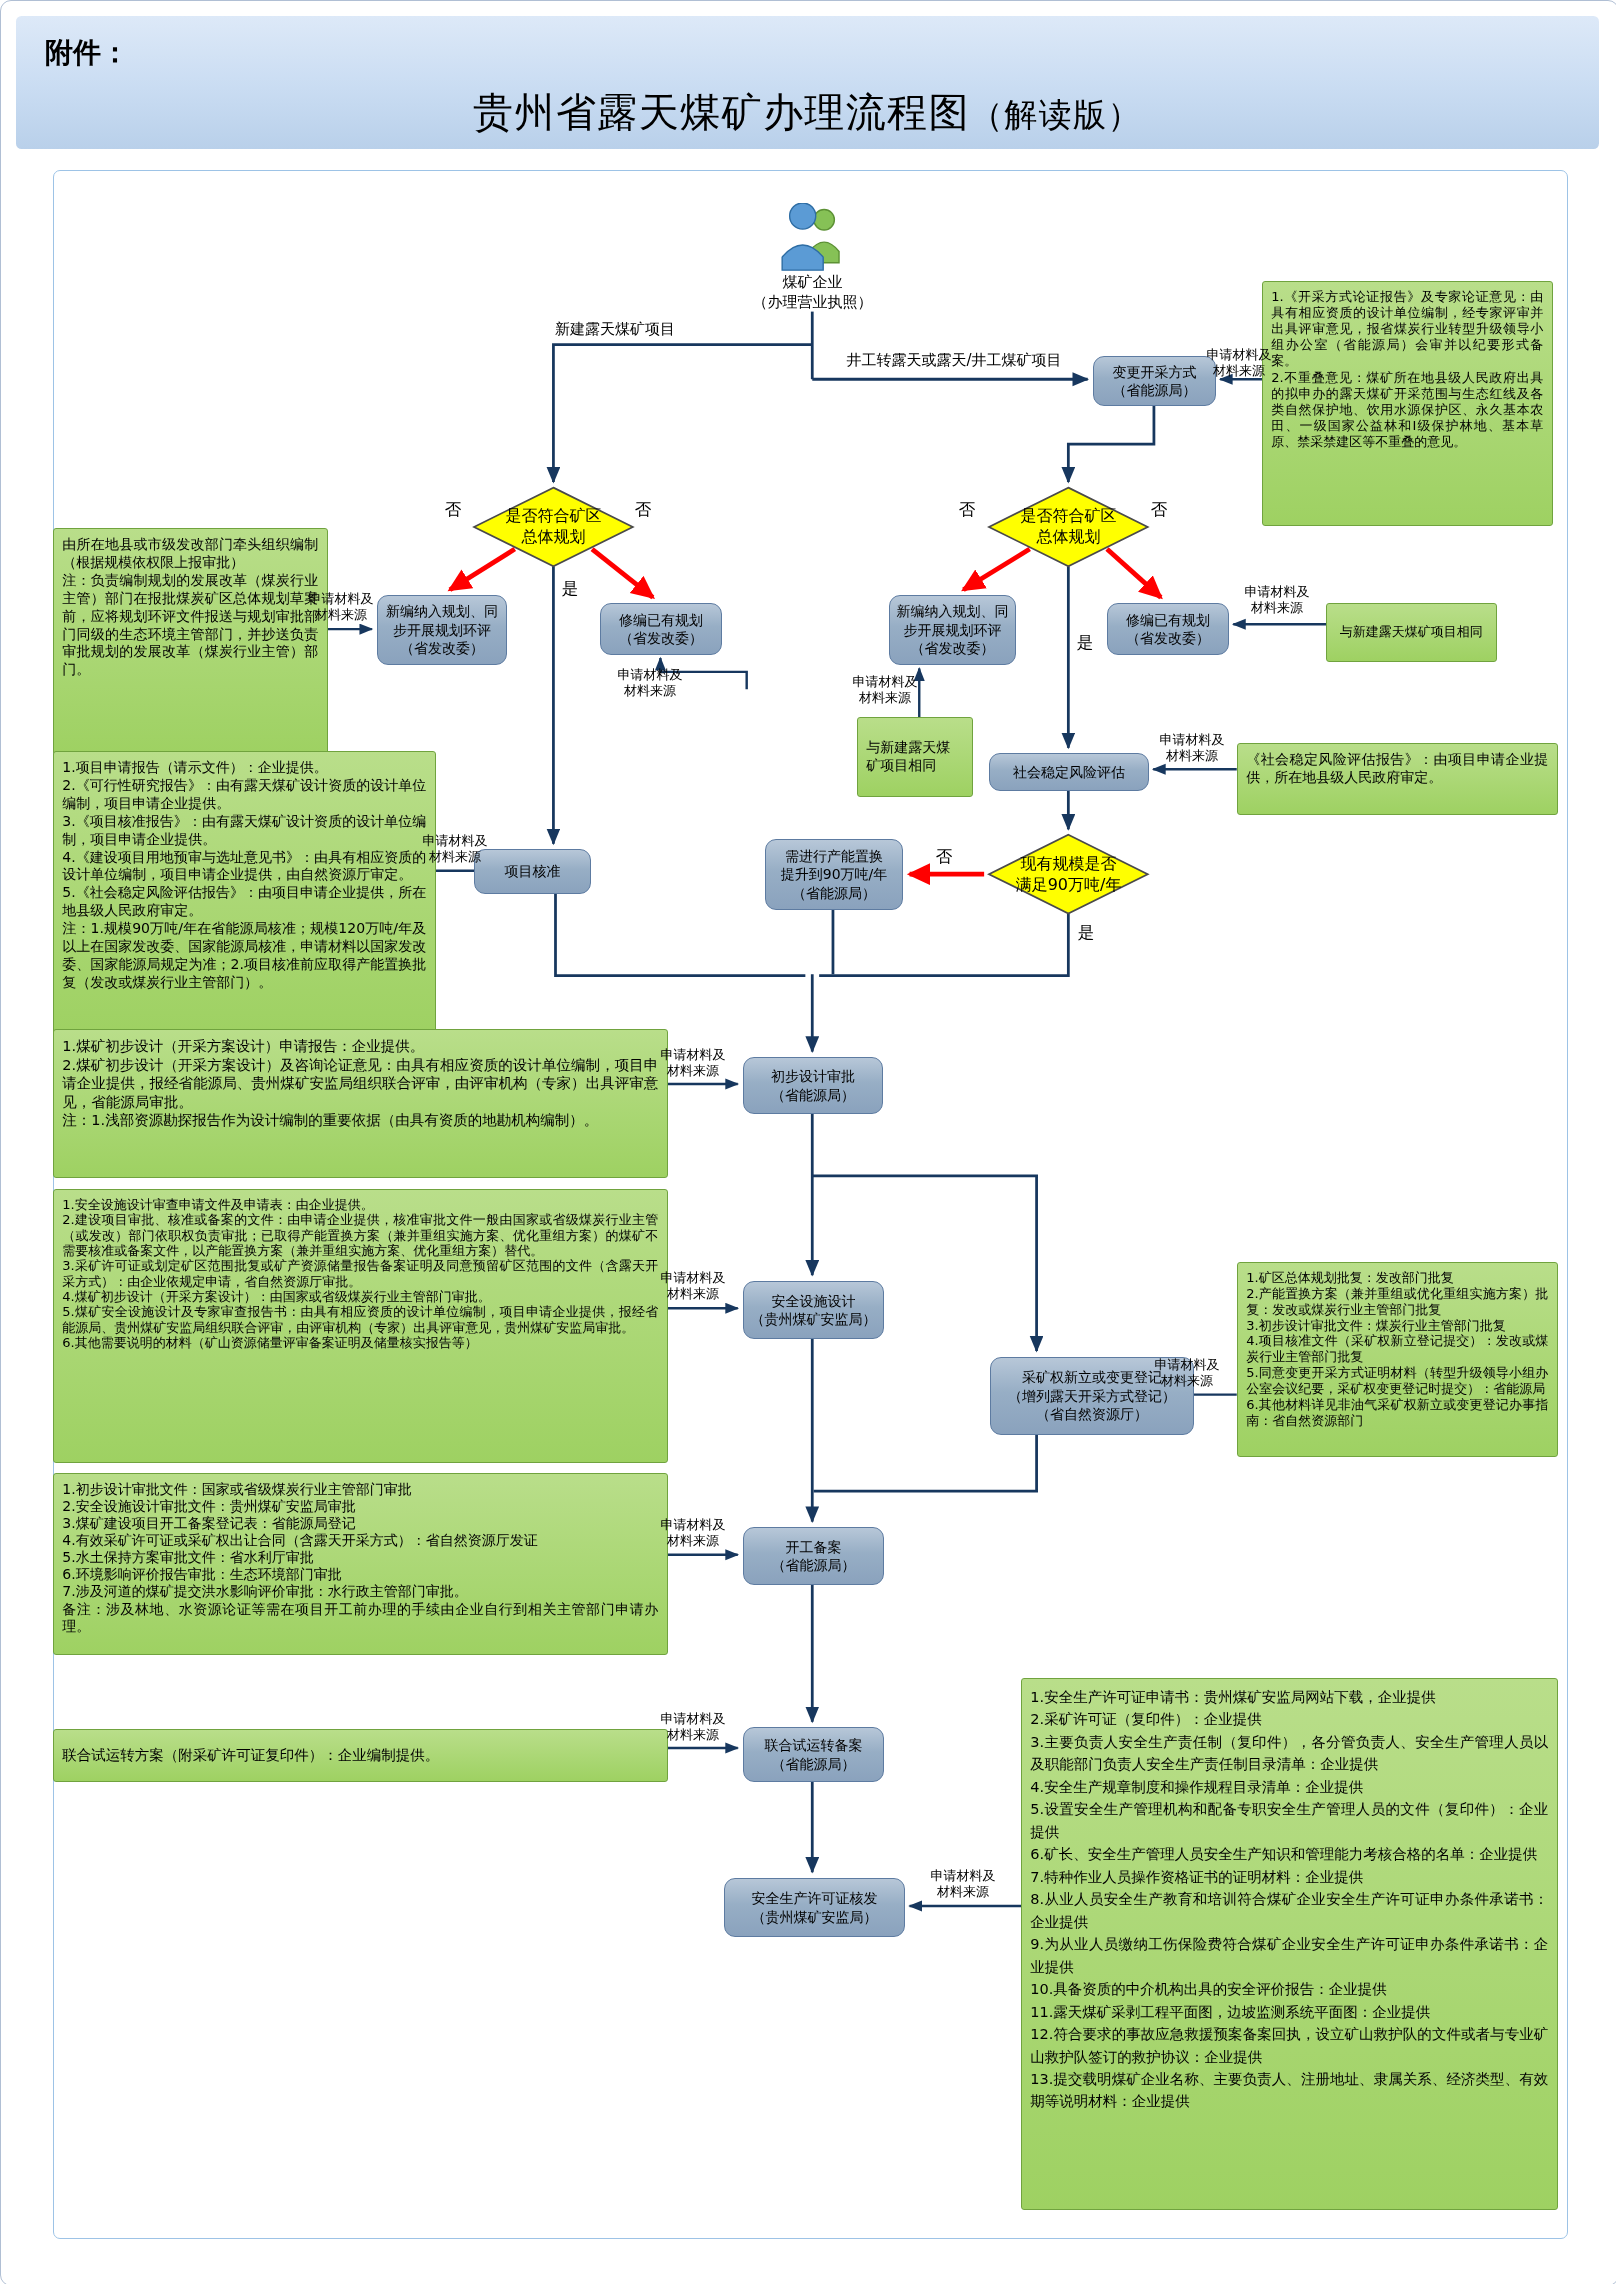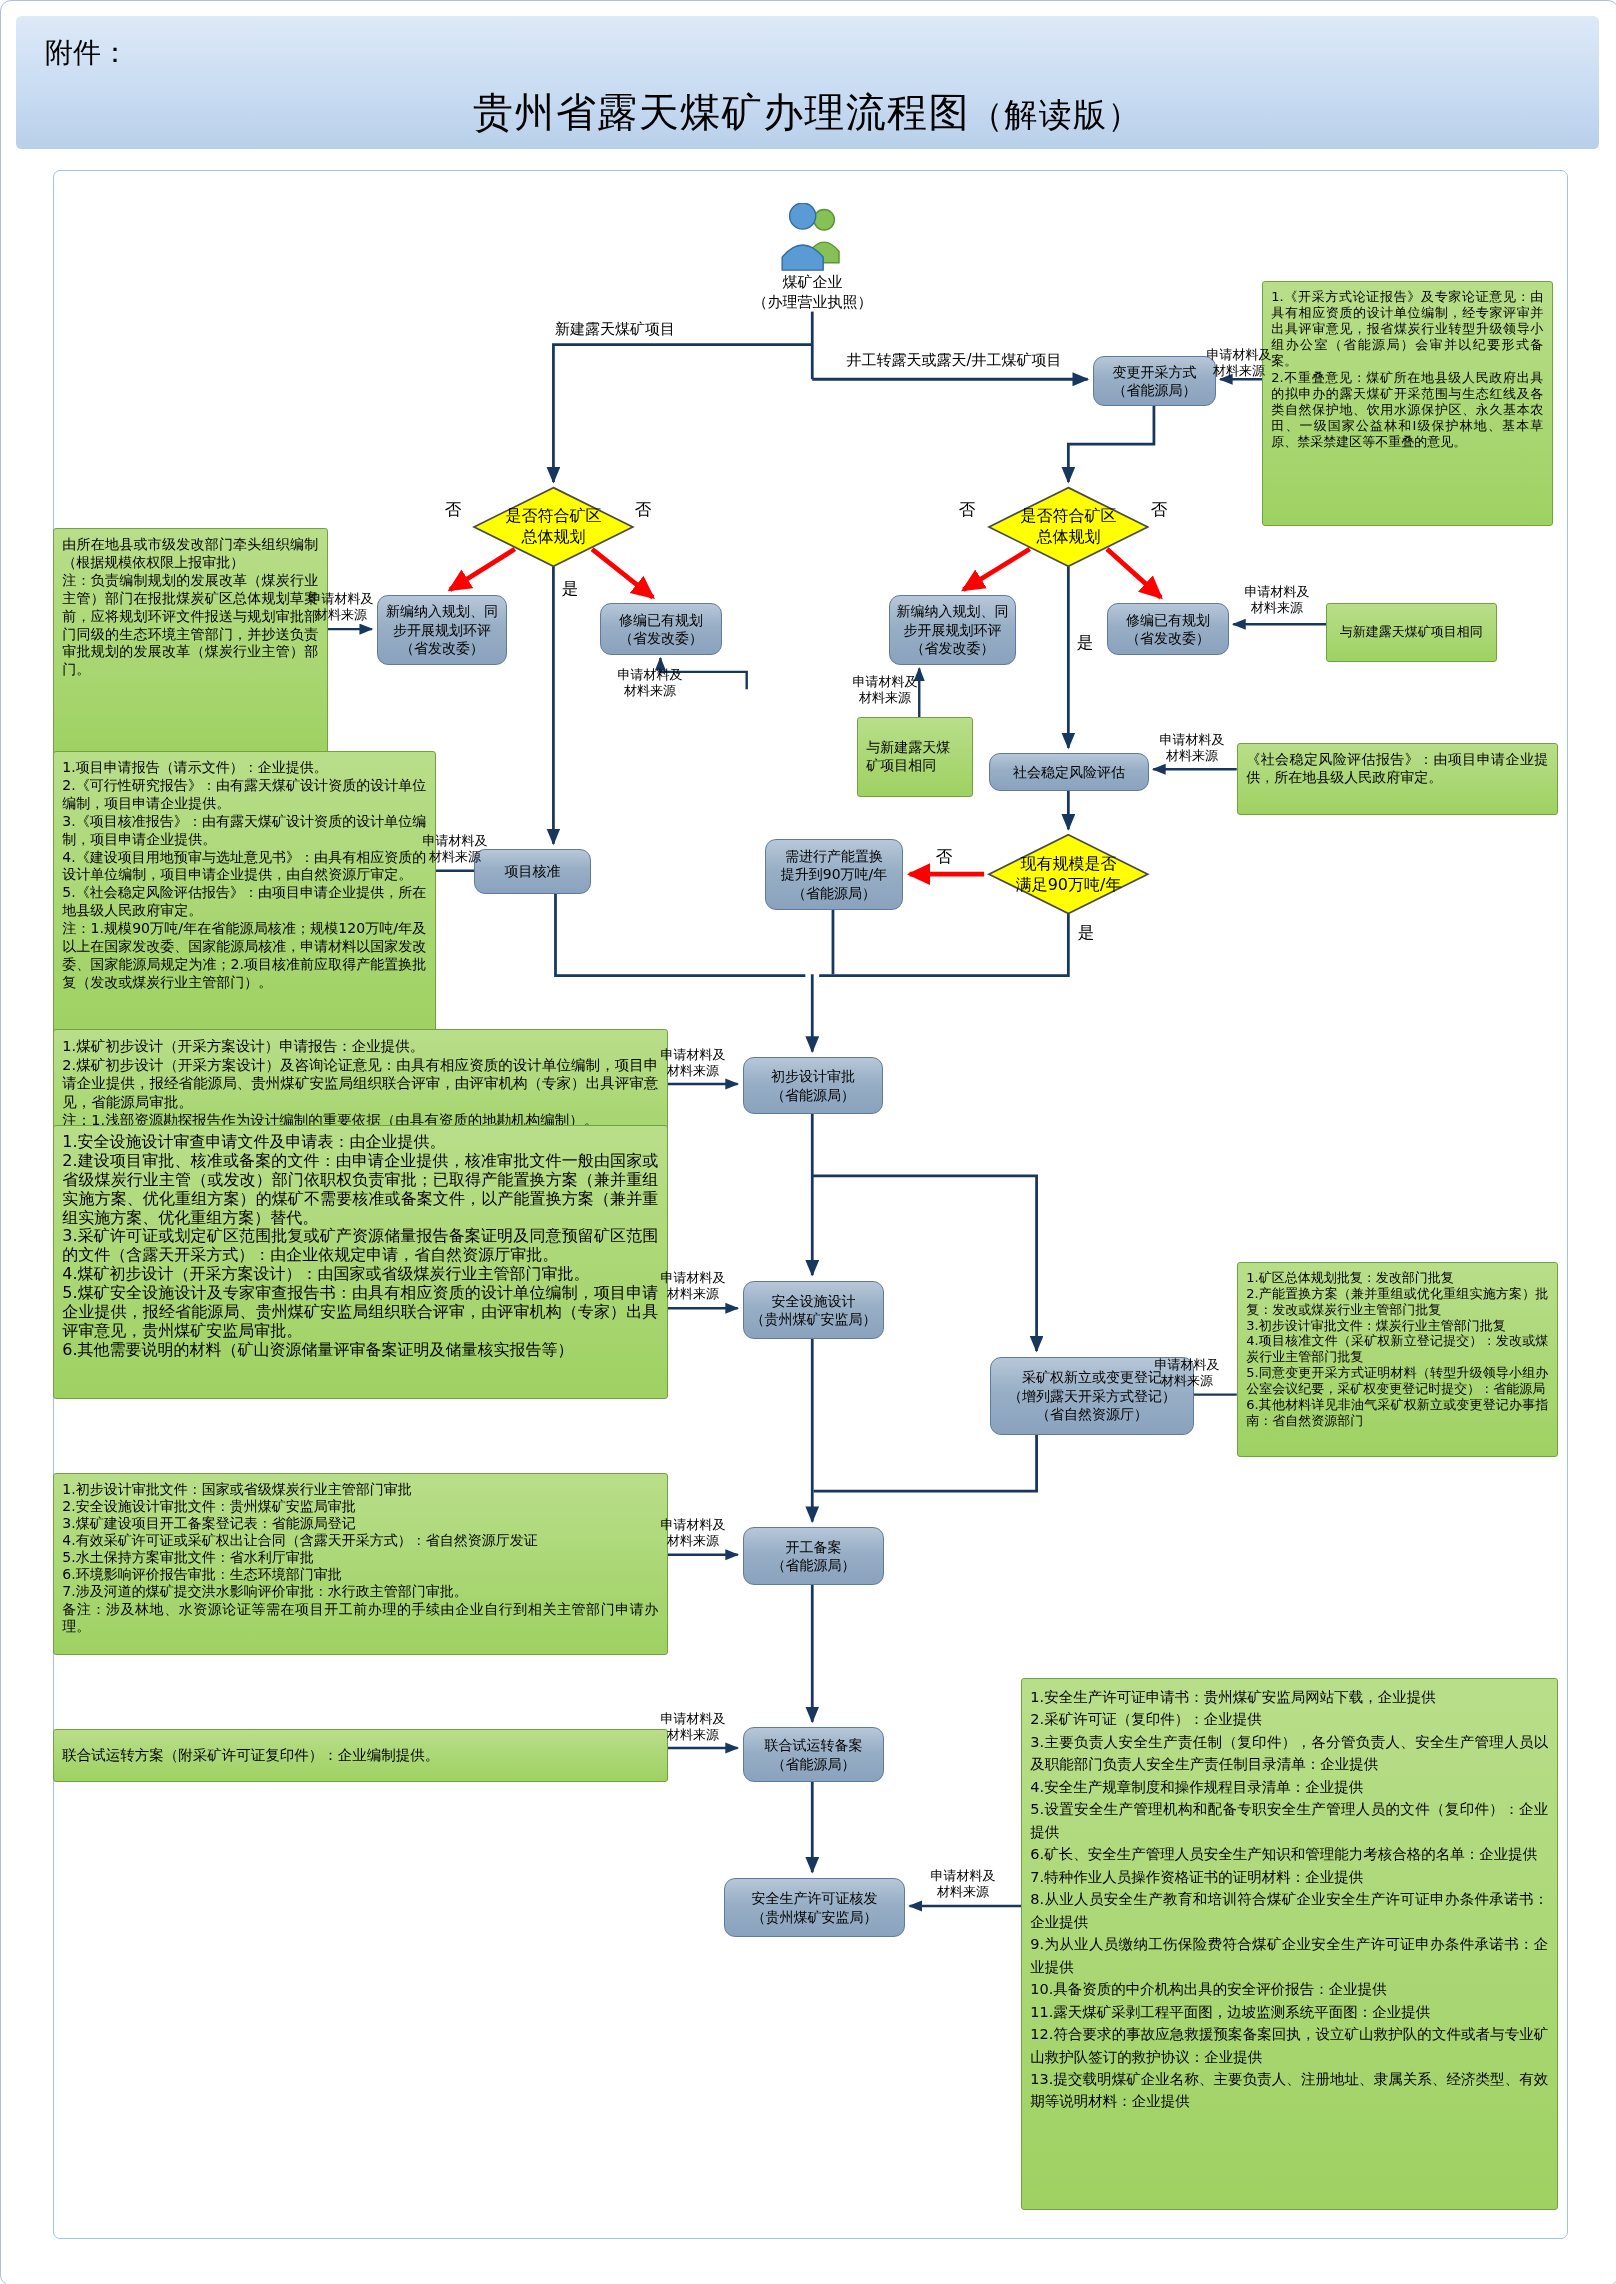--- a/index.html
+++ b/index.html
@@ -1,20 +1,20 @@
 <!DOCTYPE html>
 <html style="font-size:11px"><head>
 <meta charset="utf-8">
 <style>
   html,body{margin:0;padding:0}
   body{font-family:"DejaVu Sans","Liberation Sans",sans-serif;background:#ffffff;color:#000}
   #page{position:relative;width:1617px;height:2284px;background:#fff;border:1.4px solid #b0bfd4;border-radius:11px;overflow:hidden}
   .titlebar{position:absolute;left:15px;top:15px;width:1583px;height:133px;border-radius:5.5px;
     background:linear-gradient(180deg,#dde9f8 0%,#c9dcf2 55%,#b9d0ea 100%)}
-  .attachment{position:absolute;left:29px;top:18px;font-size:28px;font-weight:normal}
+  .attachment{position:absolute;left:29px;top:18px;font-size:28px;font-weight:bold}
   .main-title{position:absolute;left:0;width:100%;top:69px;text-align:center;font-size:40px;font-weight:normal;letter-spacing:1.4px}
   .main-title .suffix{font-size:33px}
   .frame{position:absolute;left:52px;top:169px;width:1513px;height:2067px;border:1.4px solid #9dc3e6;border-radius:7px}
   svg.connectors{position:absolute;left:0;top:0;width:1617px;height:2284px}
   .flow-node{position:absolute;display:flex;align-items:center;justify-content:center;text-align:center;
     white-space:pre-line;background:linear-gradient(180deg,#b7c7d8 0%,#97aec5 45%,#8aa2bd 100%);
     border:1.4px solid #5d7ba1;border-radius:11px;font-size:14px;line-height:1.32}
   .diamond-label{position:absolute;display:flex;align-items:center;justify-content:center;text-align:center;
     white-space:pre-line;font-size:16px;line-height:1.3}
   .note{position:absolute;background:linear-gradient(180deg,#b9de8a 0%,#9ed162 100%);border:1.4px solid #70a33e;
@@ -163,21 +163,21 @@
   <div class="note" style="left:1236px;top:742px;width:302px;height:56px">《社会稳定风险评估报告》：由项目申请企业提供，所在地县级人民政府审定。</div>
   <div class="note" style="left:52px;top:750px;width:364px;height:268px">1.项目申请报告（请示文件）：企业提供。
 2.《可行性研究报告》：由有露天煤矿设计资质的设计单位编制，项目申请企业提供。
 3.《项目核准报告》：由有露天煤矿设计资质的设计单位编制，项目申请企业提供。
 4.《建设项目用地预审与选址意见书》：由具有相应资质的设计单位编制，项目申请企业提供，由自然资源厅审定。
 5.《社会稳定风险评估报告》：由项目申请企业提供，所在地县级人民政府审定。
 注：1.规模90万吨/年在省能源局核准；规模120万吨/年及以上在国家发改委、国家能源局核准，申请材料以国家发改委、国家能源局规定为准；2.项目核准前应取得产能置换批复（发改或煤炭行业主管部门）。</div>
   <div class="note" style="left:52px;top:1028px;width:596px;height:133px;font-size:14.5px">1.煤矿初步设计（开采方案设计）申请报告：企业提供。
 2.煤矿初步设计（开采方案设计）及咨询论证意见：由具有相应资质的设计单位编制，项目申请企业提供，报经省能源局、贵州煤矿安监局组织联合评审，由评审机构（专家）出具评审意见，省能源局审批。
 注：1.浅部资源勘探报告作为设计编制的重要依据（由具有资质的地勘机构编制）。</div>
-  <div class="note" style="left:52px;top:1124px;width:596px;height:258px;font-size:16px;line-height:1.18">1.安全设施设计审查申请文件及申请表：由企业提供。
+  <div class="note" style="left:52px;top:1188px;width:596px;height:258px;font-size:13px;line-height:1.18">1.安全设施设计审查申请文件及申请表：由企业提供。
 2.建设项目审批、核准或备案的文件：由申请企业提供，核准审批文件一般由国家或省级煤炭行业主管（或发改）部门依职权负责审批；已取得产能置换方案（兼并重组实施方案、优化重组方案）的煤矿不需要核准或备案文件，以产能置换方案（兼并重组实施方案、优化重组方案）替代。
 3.采矿许可证或划定矿区范围批复或矿产资源储量报告备案证明及同意预留矿区范围的文件（含露天开采方式）：由企业依规定申请，省自然资源厅审批。
 4.煤矿初步设计（开采方案设计）：由国家或省级煤炭行业主管部门审批。
 5.煤矿安全设施设计及专家审查报告书：由具有相应资质的设计单位编制，项目申请企业提供，报经省能源局、贵州煤矿安监局组织联合评审，由评审机构（专家）出具评审意见，贵州煤矿安监局审批。
 6.其他需要说明的材料（矿山资源储量评审备案证明及储量核实报告等）</div>
   <div class="note" style="left:1236px;top:1261px;width:302px;height:179px;font-size:13px;line-height:1.22">1.矿区总体规划批复：发改部门批复
 2.产能置换方案（兼并重组或优化重组实施方案）批复：发改或煤炭行业主管部门批复
 3.初步设计审批文件：煤炭行业主管部门批复
 4.项目核准文件（采矿权新立登记提交）：发改或煤炭行业主管部门批复
 5.同意变更开采方式证明材料（转型升级领导小组办公室会议纪要，采矿权变更登记时提交）：省能源局

